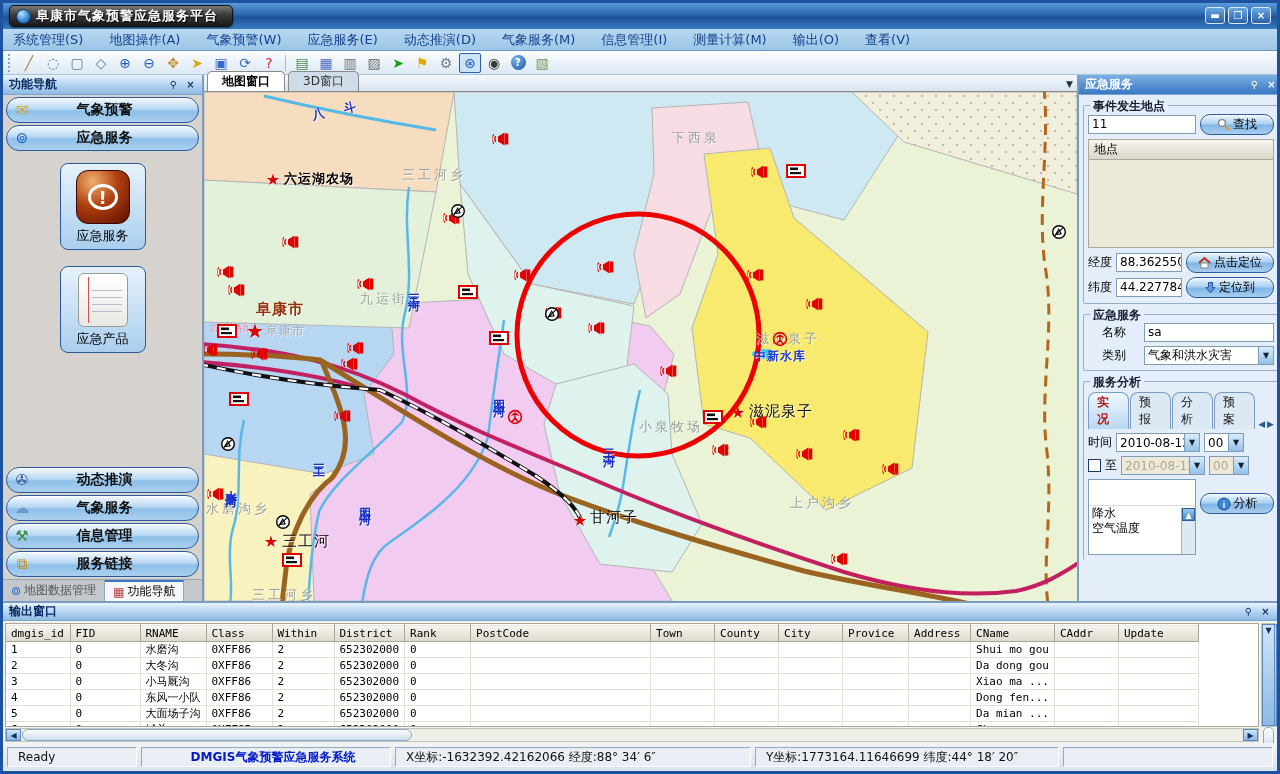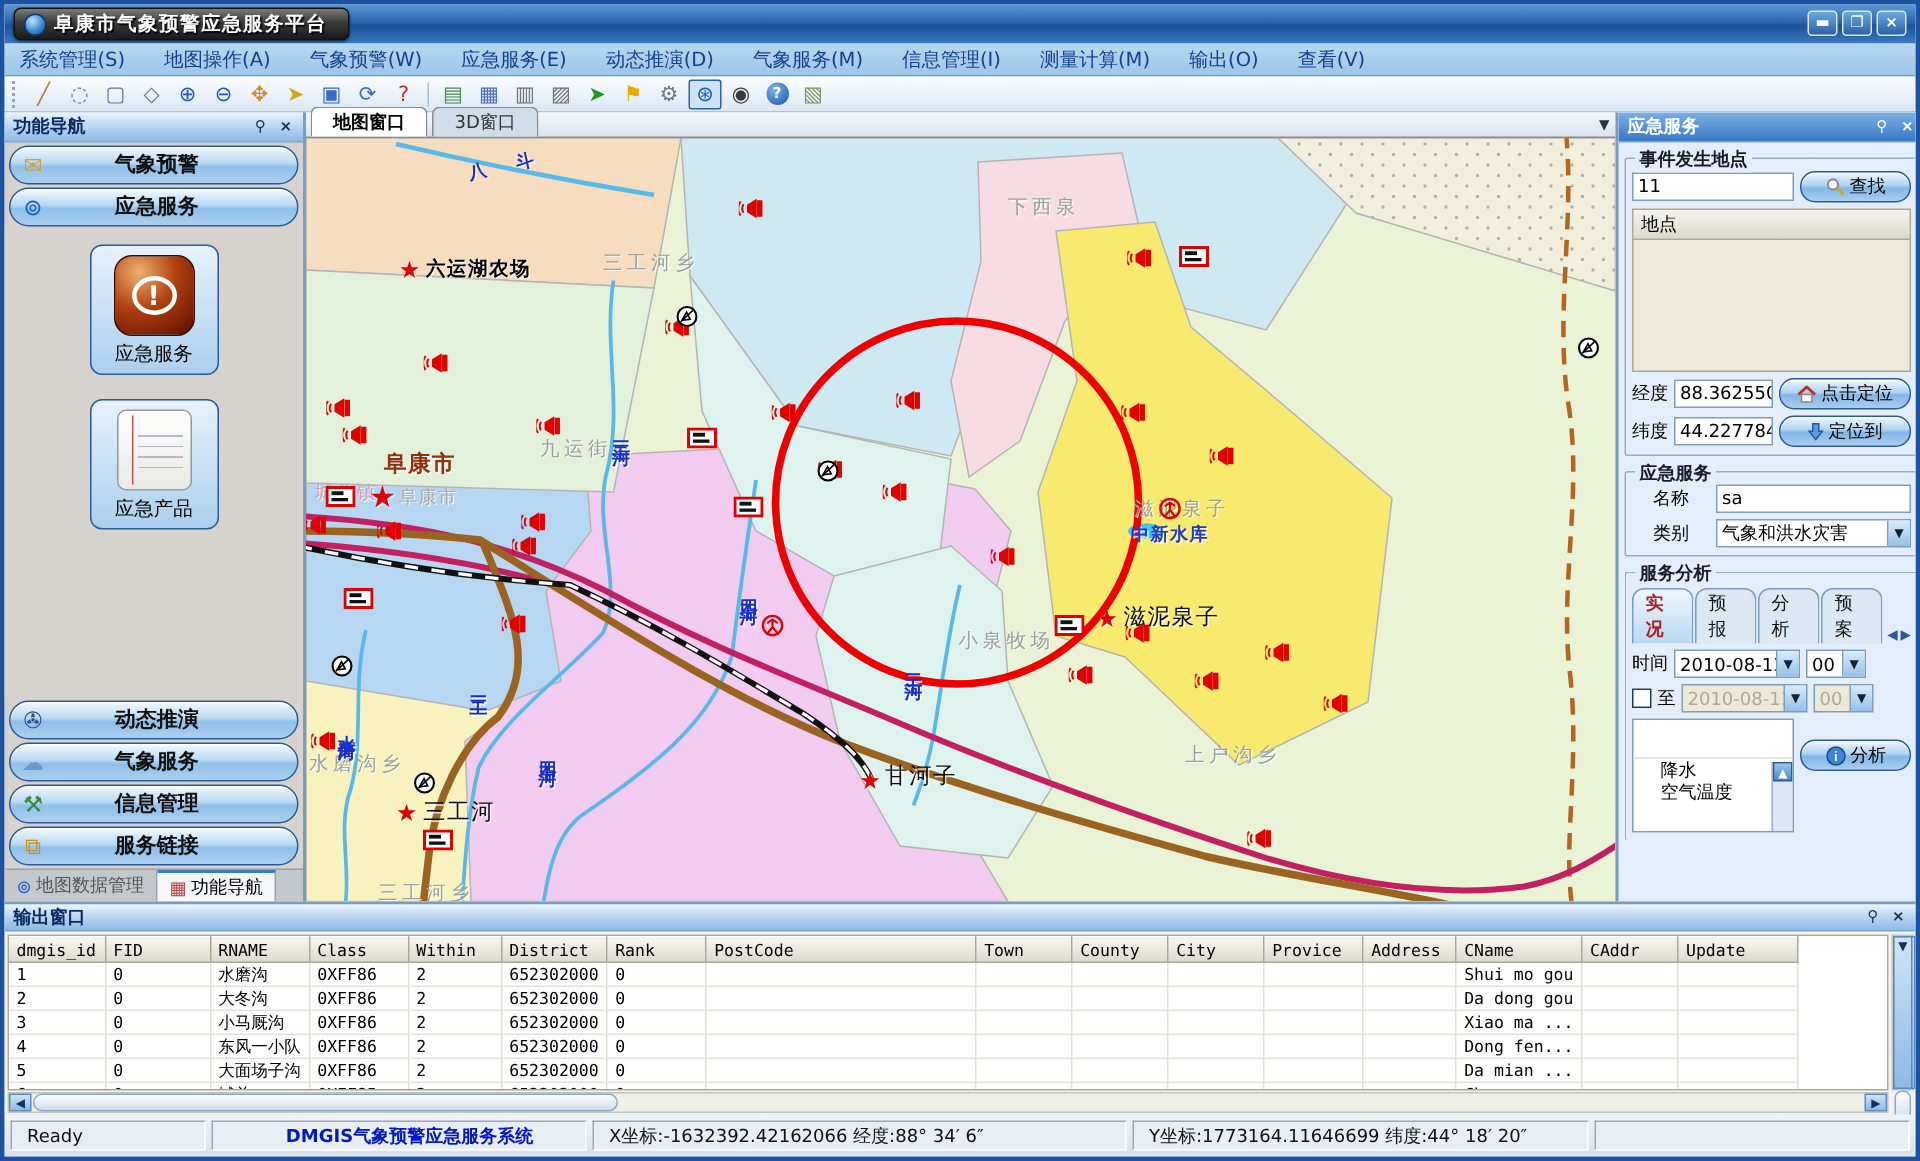--- a/index.html
+++ b/index.html
@@ -92,21 +92,21 @@
 .rp-tab { padding:1px 8px; font-size:12px; border:1px solid #7a9cc0; border-bottom:none; border-radius:8px 8px 0 0; background:#dce8f4; margin-right:1px; color:#111; }
 .rp-tab.sel { background:linear-gradient(#eef7ff,#b8d8f2); color:#b02020; font-weight:bold; }
 .rp-tabarr { font-size:9px; color:#2a5a9a; margin-left:2px; }
 .combo { display:flex; align-items:center; border:1px solid #7f9db9; background:#fff; height:19px; }
 .combo .cval { flex:1; padding:0 3px; font-size:12px; overflow:hidden; white-space:nowrap; }
 .combo .cbtn { width:15px; height:17px; background:linear-gradient(#d8ecfc,#94c0e8); border-left:1px solid #7f9db9; font-size:8px; text-align:center; line-height:17px; color:#123; }
 .combo.disabled { background:#ece9d8; color:#b0a890; }
 .combo.disabled .cval { color:#b0a890; }
 .checkbox { width:13px; height:13px; border:1px solid #1a3a6a; background:#fff; }
 .lbox { background:#fff; border:1px solid #7f9db9; width:108px; height:76px; position:relative; font-size:12px; overflow:hidden; }
-.lbox .litem { padding:0 18px; line-height:15px; }
+.lbox .litem { padding:0 3px; line-height:15px; }
 .lbox .vsb { position:absolute; right:0; top:28px; bottom:0; width:14px; background:#dce8f2; border-left:1px solid #aac; }
 .vsb .arr { height:13px; font-size:8px; text-align:center; line-height:13px; color:#fff; background:linear-gradient(#9cc8ee,#4a86c8); border:1px solid #2a5a9a; }
 
 
 .output { position:absolute; left:0; top:598px; width:1274px; height:142px; background:#f4f2ec; border-top:2px solid #7a9cc0; }
 .otable { position:absolute; left:2px; top:20px; right:18px; bottom:16px; overflow:hidden; background:#fff; border:1px solid #aca899; }
 table.grid { border-collapse:collapse; table-layout:fixed; font-family:"DejaVu Sans Mono",monospace; font-size:11px; }
 table.grid th { background:linear-gradient(#f8f6f0,#dcd8cc); border-right:1px solid #aca899; border-bottom:1px solid #aca899; border-top:1px solid #fff; font-weight:normal; text-align:left; padding:1px 5px; height:17px; }
 table.grid td { border-right:1px solid #e4e1d4; border-bottom:1px solid #e4e1d4; padding:0 5px; height:13px; white-space:nowrap; overflow:hidden; }
 .oscroll-h { position:absolute; left:2px; bottom:1px; right:18px; height:14px; background:#eef0e8; border:1px solid #c0c4b8; display:flex; }

